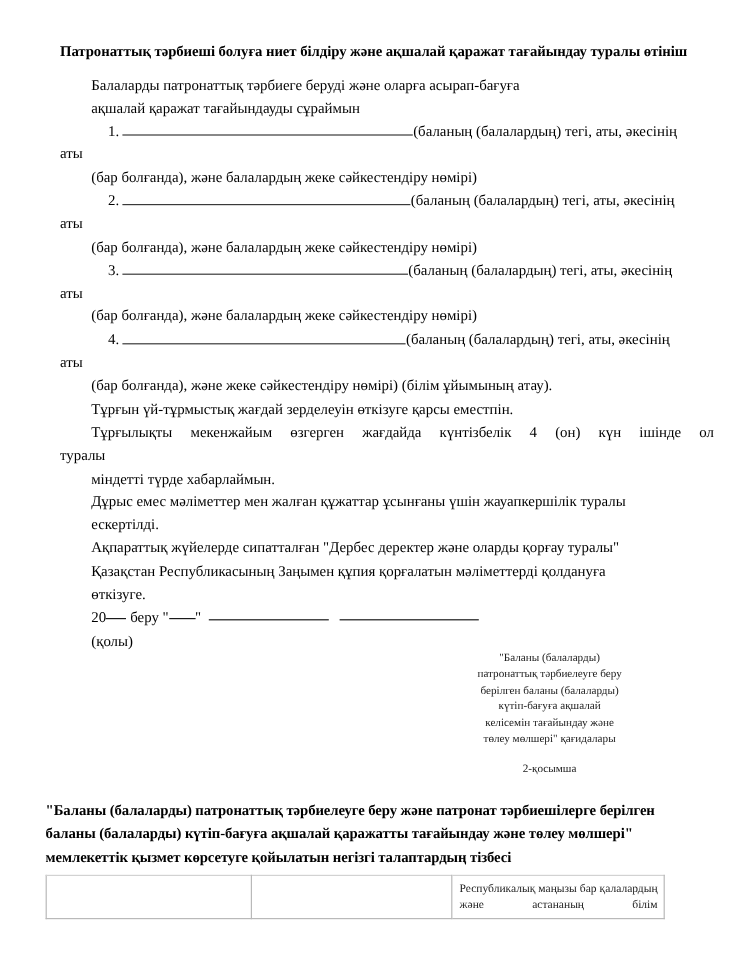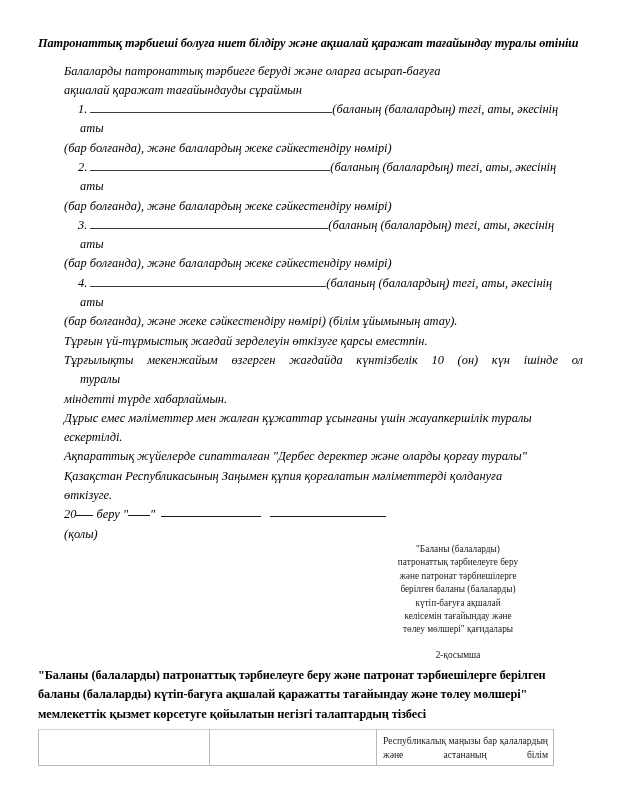--- a/index.html
+++ b/index.html
@@ -18,24 +18,23 @@
   }
   .page {
     position: relative;
     width: 618px;
     height: 800px;
     box-sizing: border-box;
     padding: 0;
   }
   .content {
     position: absolute;
-    left: 38px;
+    left: 50px;
     top: 34px;
     width: 545px;
-    font-style: italic;
   }
 
   
   .doc-title {
     font-weight: bold;
     font-size: 12.3px;
     line-height: 18.5px;
     text-align: left;
     margin: 0 0 9px 0;
     letter-spacing: -0.05px;
@@ -47,21 +46,21 @@
     line-height: 19.3px;
   }
   .p {
     margin: 0;
     padding: 0;
     font-size: 12.4px;
     line-height: 19.3px;
     white-space: pre-wrap;
   }
   .p.indent1 { padding-left: 26px; }
-  .p.hang    { padding-left: 0px; margin-left: 42px; }
+  .p.hang    { padding-left: 0px; }
   .p.just {
     padding-left: 26px;
     text-align: justify;
     text-align-last: justify;
   }
 
   
   .num-row {
     display: flex;
     align-items: baseline;
@@ -215,21 +214,21 @@
 
       <div class="num-row">
         <span class="num">4.</span>
         <span class="rule rule-w4"></span>
         <span class="tail">(баланың (балалардың) тегі, аты, әкесінің</span>
       </div>
       <div class="p hang">аты</div>
       <div class="p indent1">(бар болғанда), және жеке сәйкестендіру нөмірі) (білім ұйымының атау).</div>
 
       <div class="p indent1">Тұрғын үй-тұрмыстық жағдай зерделеуін өткізуге қарсы еместпін.</div>
-      <div class="p just">Тұрғылықты мекенжайым өзгерген жағдайда күнтізбелік 10 (он) күн ішінде ол</div>
+      <div class="p just">Тұрғылықты мекенжайым өзгерген жағдайда күнтізбелік 4 (он) күн ішінде ол</div>
       <div class="p hang">туралы</div>
       <div class="p indent1">міндетті түрде хабарлаймын.</div>
       <div class="p indent1">Дұрыс емес мәліметтер мен жалған құжаттар ұсынғаны үшін жауапкершілік туралы</div>
       <div class="p indent1">ескертілді.</div>
       <div class="p indent1">Ақпараттық жүйелерде сипатталған "Дербес деректер және оларды қорғау туралы"</div>
       <div class="p indent1">Қазақстан Республикасының Заңымен құпия қорғалатын мәліметтерді қолдануға</div>
       <div class="p indent1">өткізуге.</div>
 
       <div class="date-row">
         <span class="seg">20</span>
@@ -244,21 +243,20 @@
           <span class="ul-long2"></span>
       </div>
       <div class="p indent1">(қолы)</div>
 
     </div>
   </div>
 
   <div class="annex">
     <span class="ln">"Баланы (балаларды)</span>
     <span class="ln">патронаттық тәрбиелеуге беру</span>
-    <span class="ln">және патронат тәрбиешілерге</span>
     <span class="ln">берілген баланы (балаларды)</span>
     <span class="ln">күтіп-бағуға ақшалай</span>
     <span class="ln">келісемін тағайындау және</span>
     <span class="ln">төлеу мөлшері" қағидалары</span>
     <span class="ln num-line">2-қосымша</span>
   </div>
 
   <div class="bottom-head">
     <span class="ln">"Баланы (балаларды) патронаттық тәрбиелеуге беру және патронат тәрбиешілерге берілген</span>
     <span class="ln">баланы (балаларды) күтіп-бағуға ақшалай қаражатты тағайындау және төлеу мөлшері"</span>

